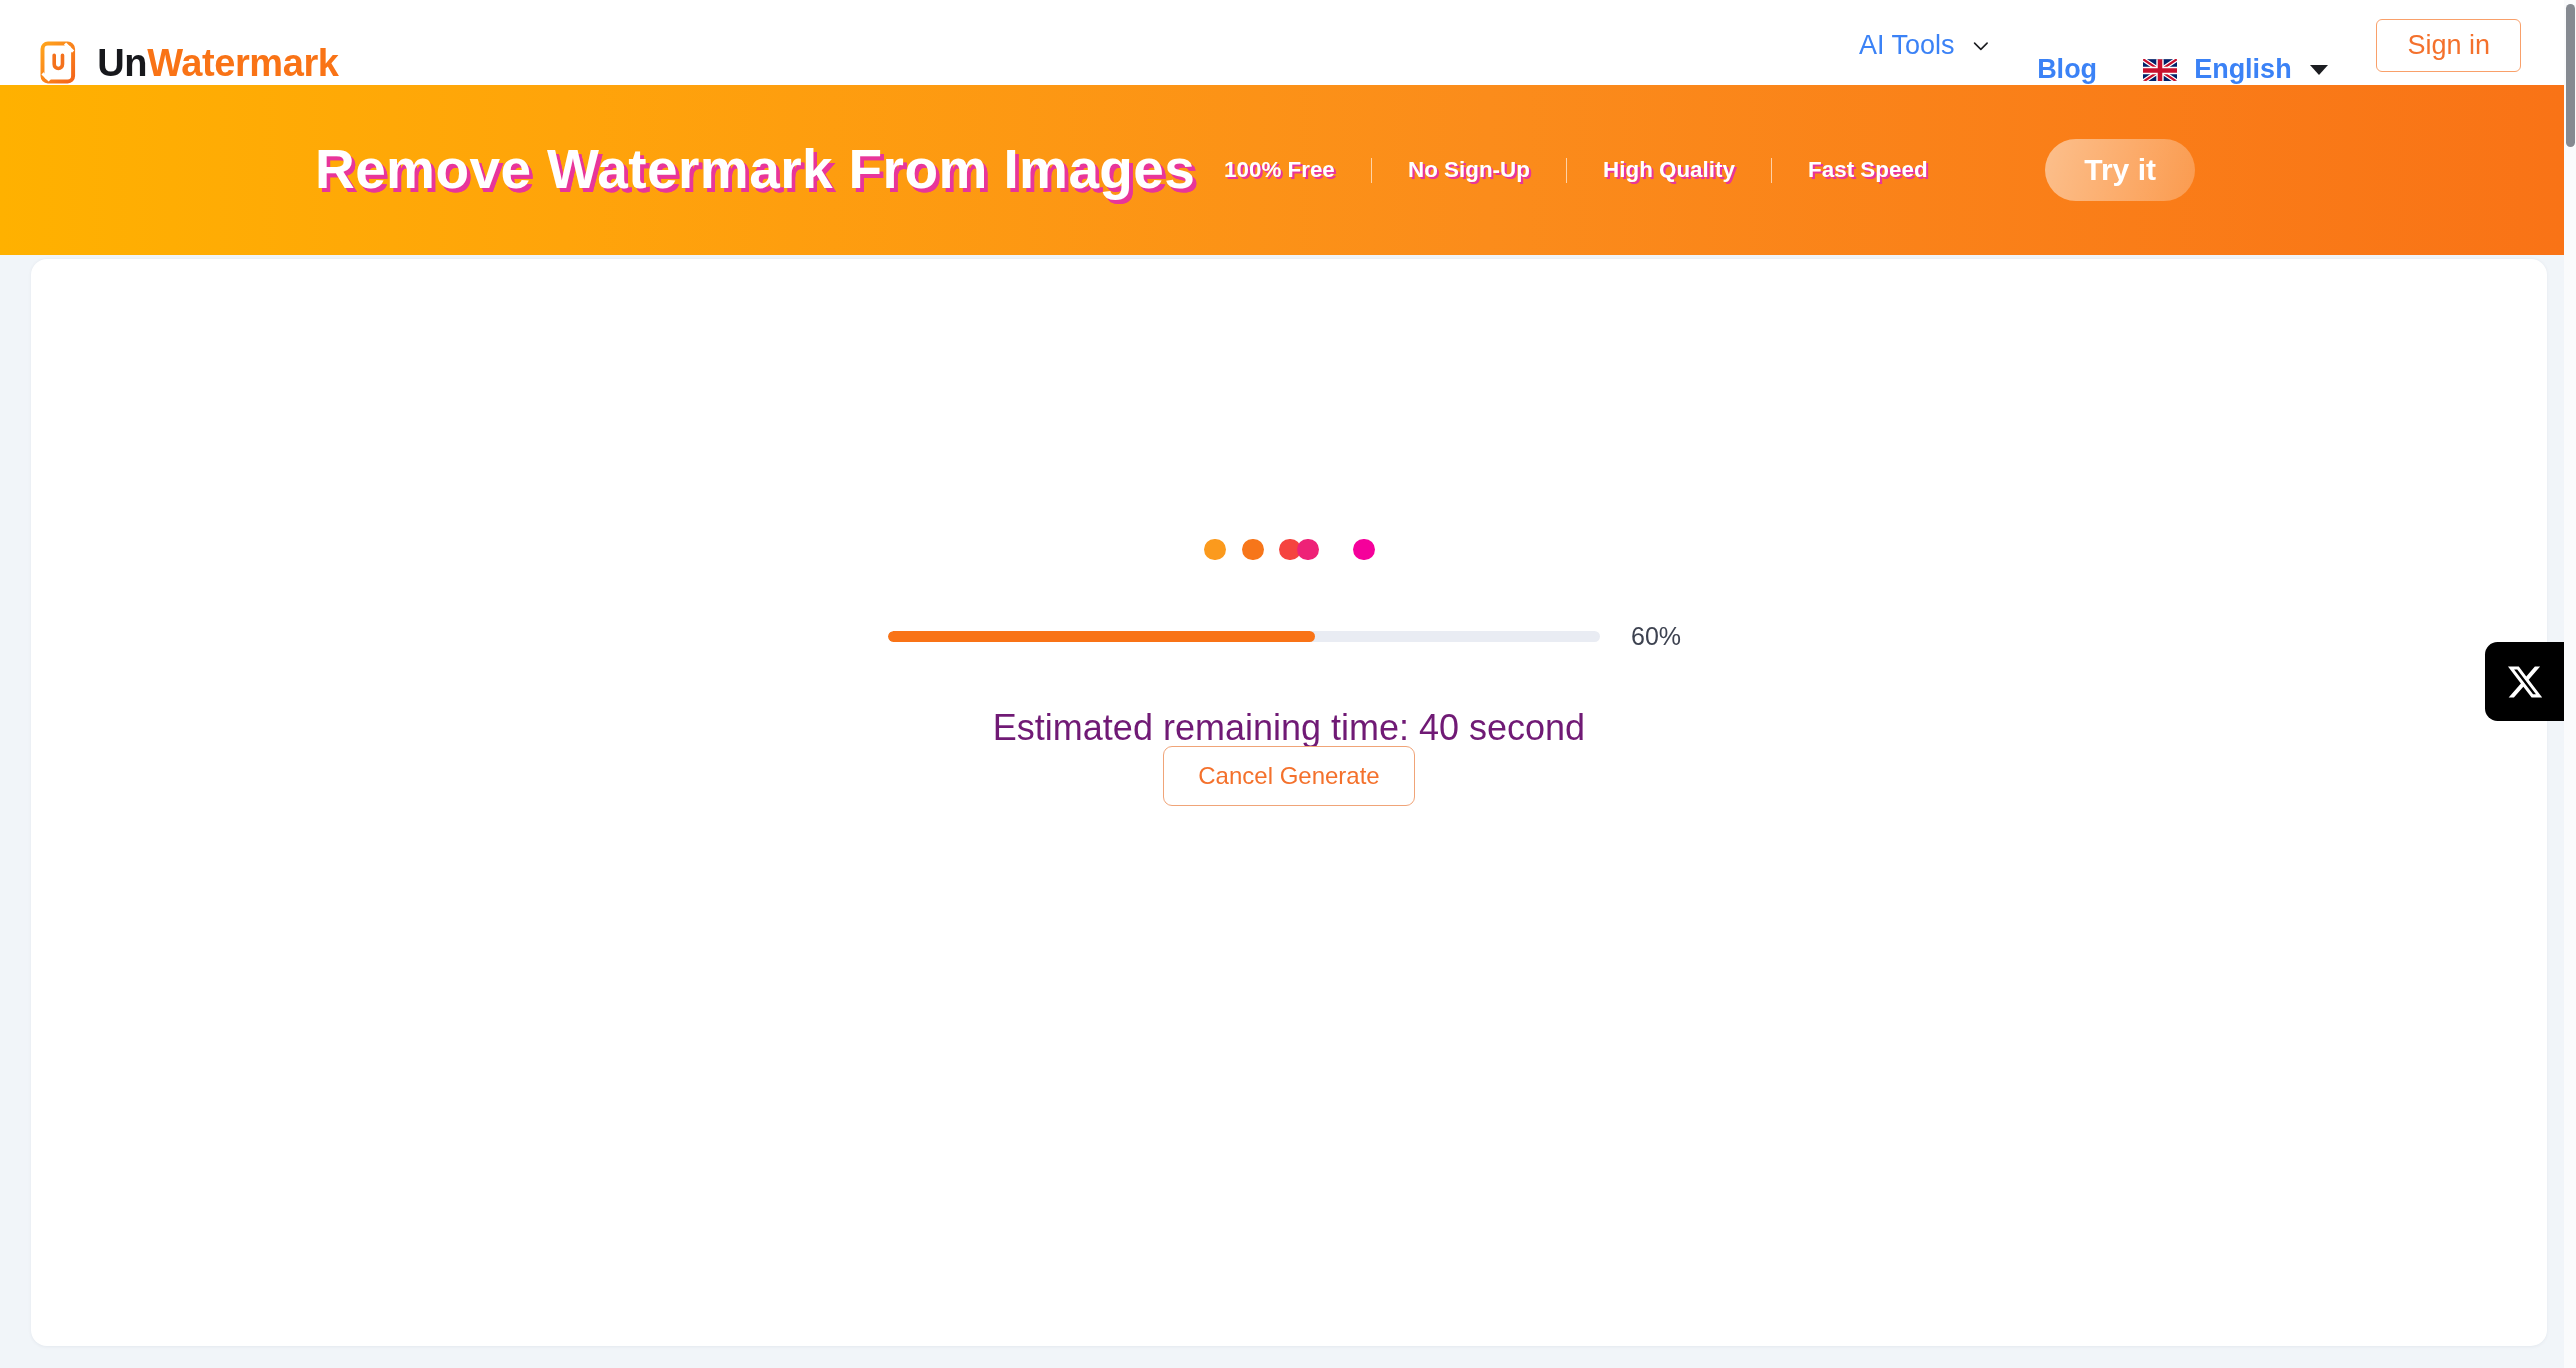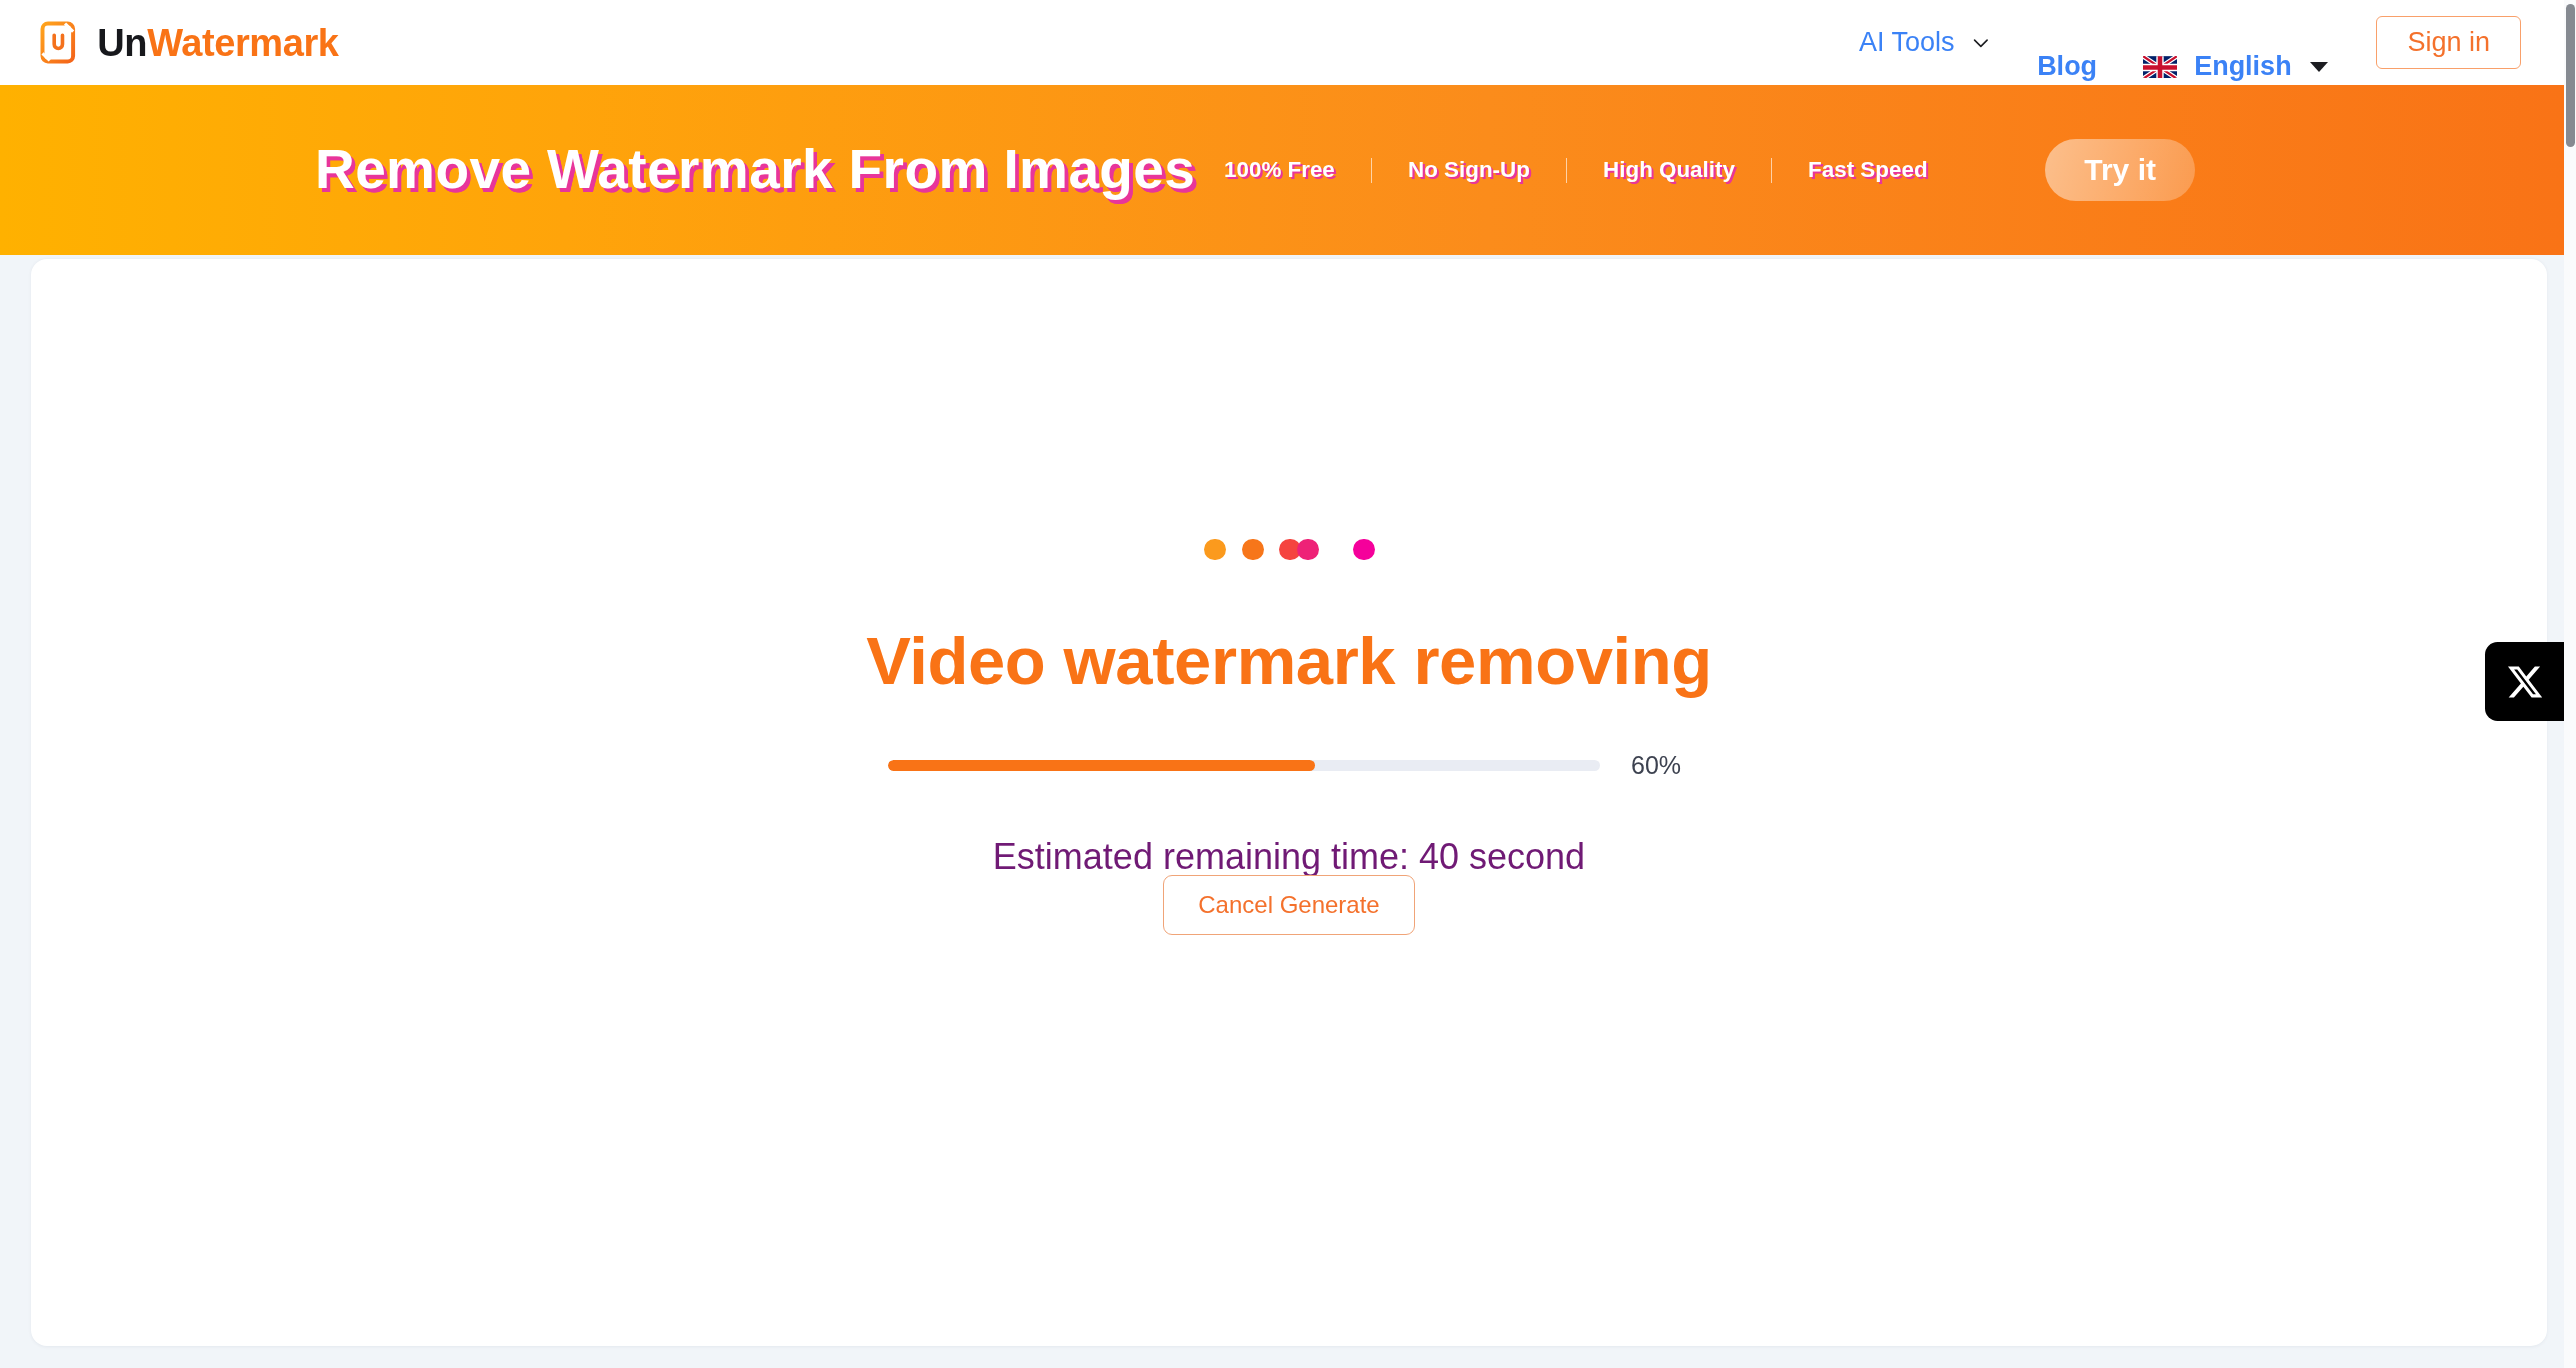--- a/index.html
+++ b/index.html
@@ -26,21 +26,21 @@
   }
 
   
   .header {
     position: absolute;
     top: 0; left: 0;
     width: 2564px;
     height: 85px;
     background: #ffffff;
     display: flex;
-    align-items: center;
+    align-items: flex-end;
     justify-content: space-between;
     padding: 0 43px 0 38px;
     z-index: 6;
   }
 
   .logo-wrap {
     display: flex;
     align-items: center;
     gap: 14.3px;
     cursor: pointer;
@@ -416,21 +416,20 @@
     <div class="card-center">
 
       <div class="dots">
         <span class="dot d1"></span>
         <span class="dot d2"></span>
         <span class="dot d3"></span>
         <span class="dot d4"></span>
         <span class="dot d5"></span>
       </div>
 
-      <h1 class="status-title">Video watermark removing</h1>
 
       <div class="progress-row">
         <div class="progress-track">
           <div class="progress-fill" id="progress-fill" style="width: 60%;"></div>
         </div>
         <div class="progress-label">60%</div>
       </div>
 
       <div class="eta">Estimated remaining time: 40 second</div>
 

